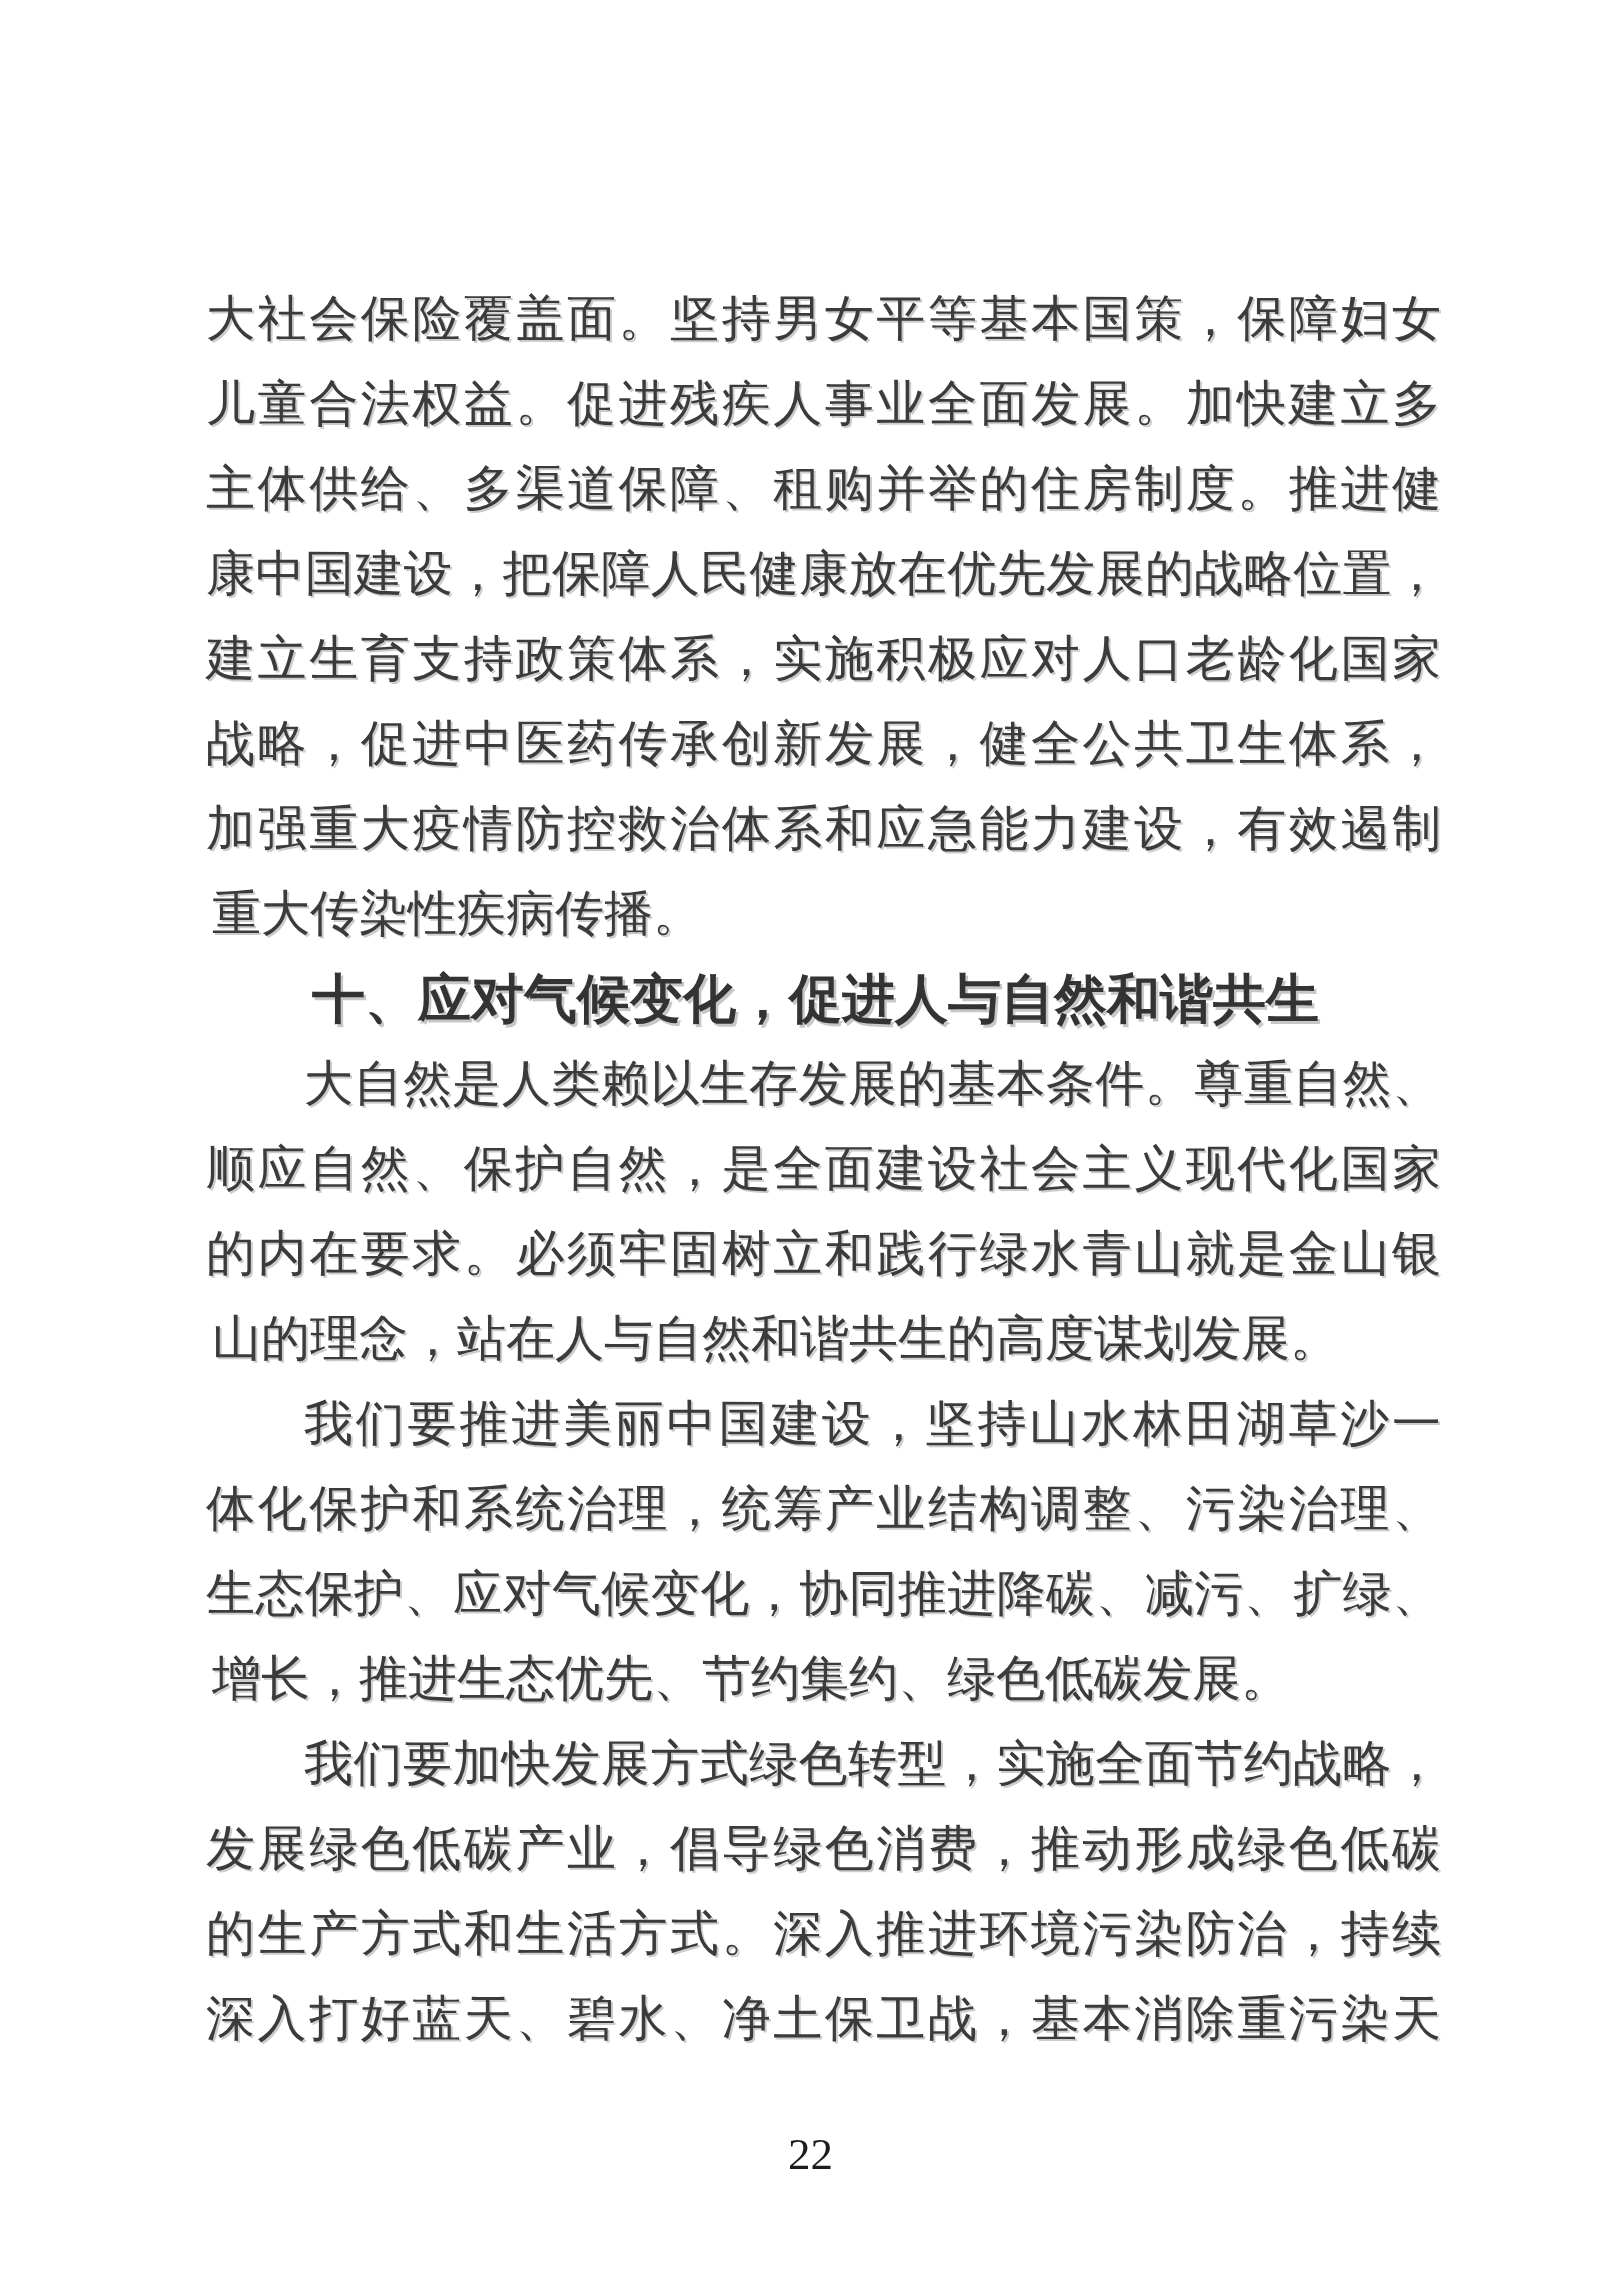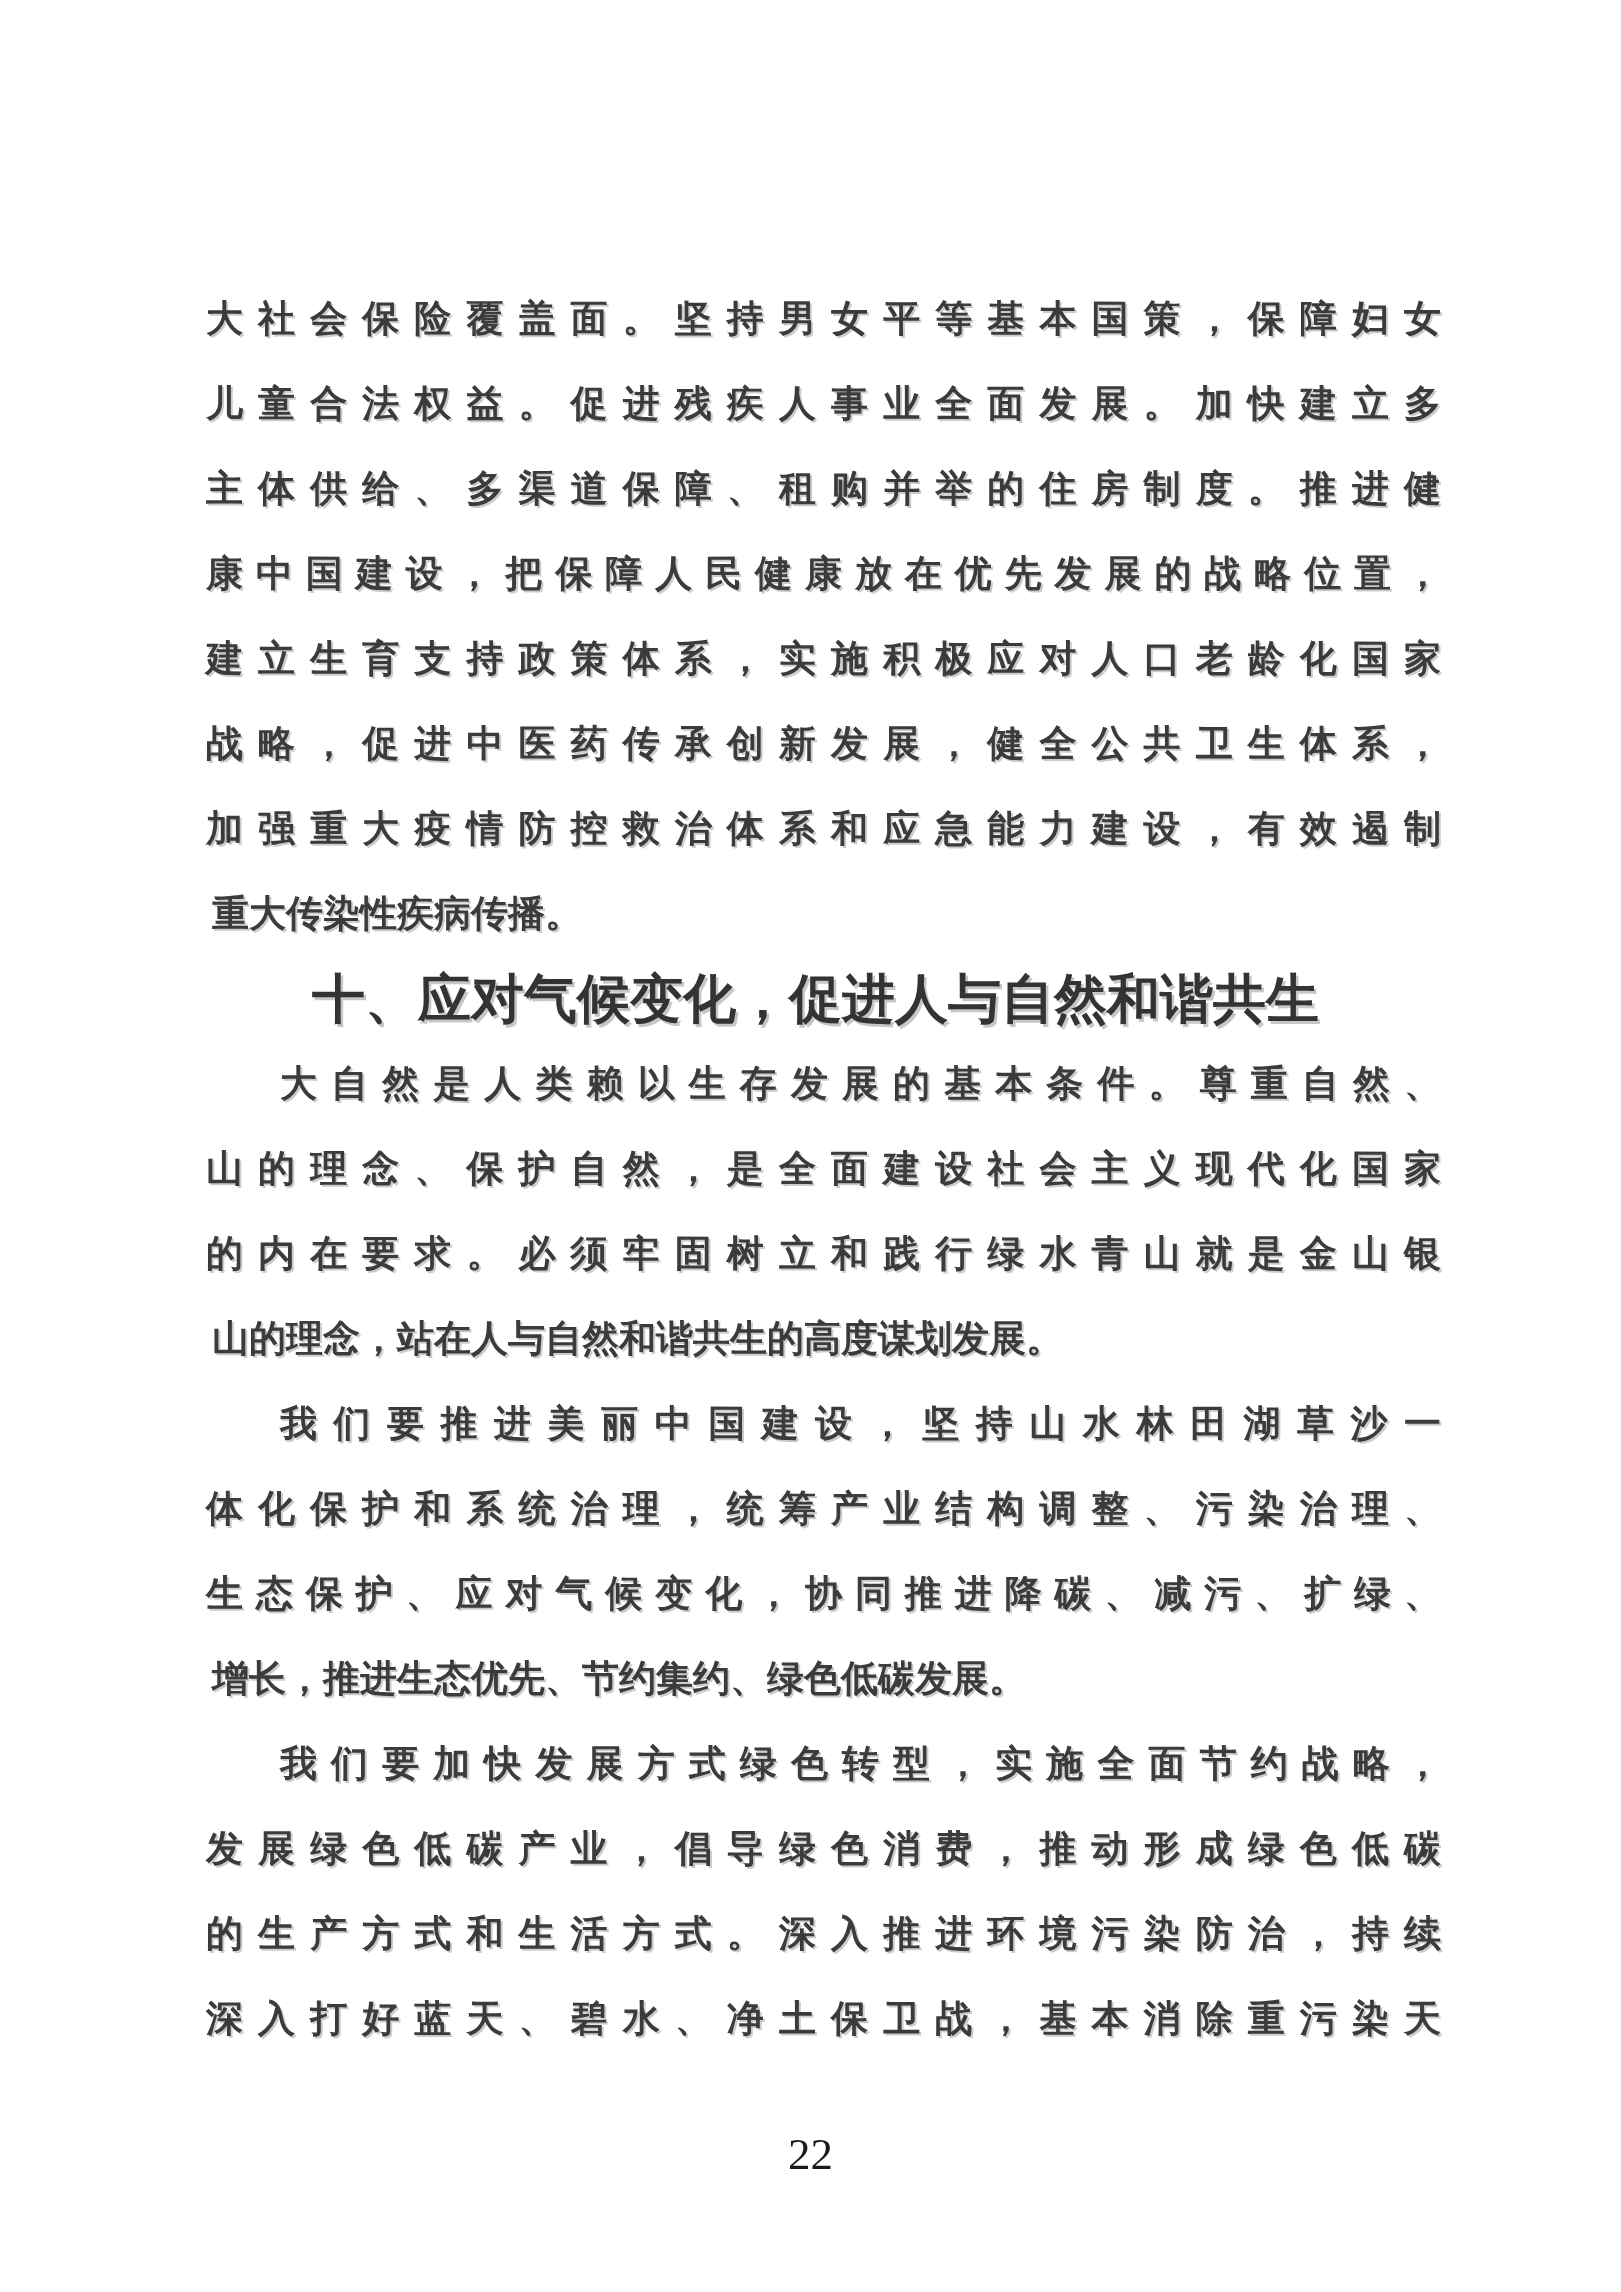--- a/index.html
+++ b/index.html
@@ -20,22 +20,22 @@
     position: absolute;
     left: 206px;
     top: 276px;
     width: 1235px;
   }
   .line {
     margin: 0;
     padding: 0;
     height: 85px;
     line-height: 85px;
-    font-size: 37px;
-    font-weight: bold;
+    font-size: 49px;
+    font-weight: normal;
     white-space: nowrap;
     text-shadow: 2px 2px 0 rgba(0, 0, 0, 0.20);
   }
   .just {
     white-space: normal;
     text-align: justify;
     text-align-last: justify;
   }
   .indent {
     text-indent: 2em;
@@ -79,21 +79,21 @@
     <p class="line just">主体供给、多渠道保障、租购并举的住房制度。推进健</p>
     <p class="line just">康中国建设，把保障人民健康放在优先发展的战略位置，</p>
     <p class="line just">建立生育支持政策体系，实施积极应对人口老龄化国家</p>
     <p class="line just">战略，促进中医药传承创新发展，健全公共卫生体系，</p>
     <p class="line just">加强重大疫情防控救治体系和应急能力建设，有效遏制</p>
     <p class="line end">重大传染性疾病传播。</p>
 
     <h2 class="line heading">十、应对气候变化，促进人与自然和谐共生</h2>
 
     <p class="line just indent">大自然是人类赖以生存发展的基本条件。尊重自然、</p>
-    <p class="line just">山的理念、保护自然，是全面建设社会主义现代化国家</p>
+    <p class="line just">顺应自然、保护自然，是全面建设社会主义现代化国家</p>
     <p class="line just">的内在要求。必须牢固树立和践行绿水青山就是金山银</p>
     <p class="line end">山的理念，站在人与自然和谐共生的高度谋划发展。</p>
 
     <p class="line just indent">我们要推进美丽中国建设，坚持山水林田湖草沙一</p>
     <p class="line just">体化保护和系统治理，统筹产业结构调整、污染治理、</p>
     <p class="line just">生态保护、应对气候变化，协同推进降碳、减污、扩绿、</p>
     <p class="line end">增长，推进生态优先、节约集约、绿色低碳发展。</p>
 
     <p class="line just indent">我们要加快发展方式绿色转型，实施全面节约战略，</p>
     <p class="line just">发展绿色低碳产业，倡导绿色消费，推动形成绿色低碳</p>

